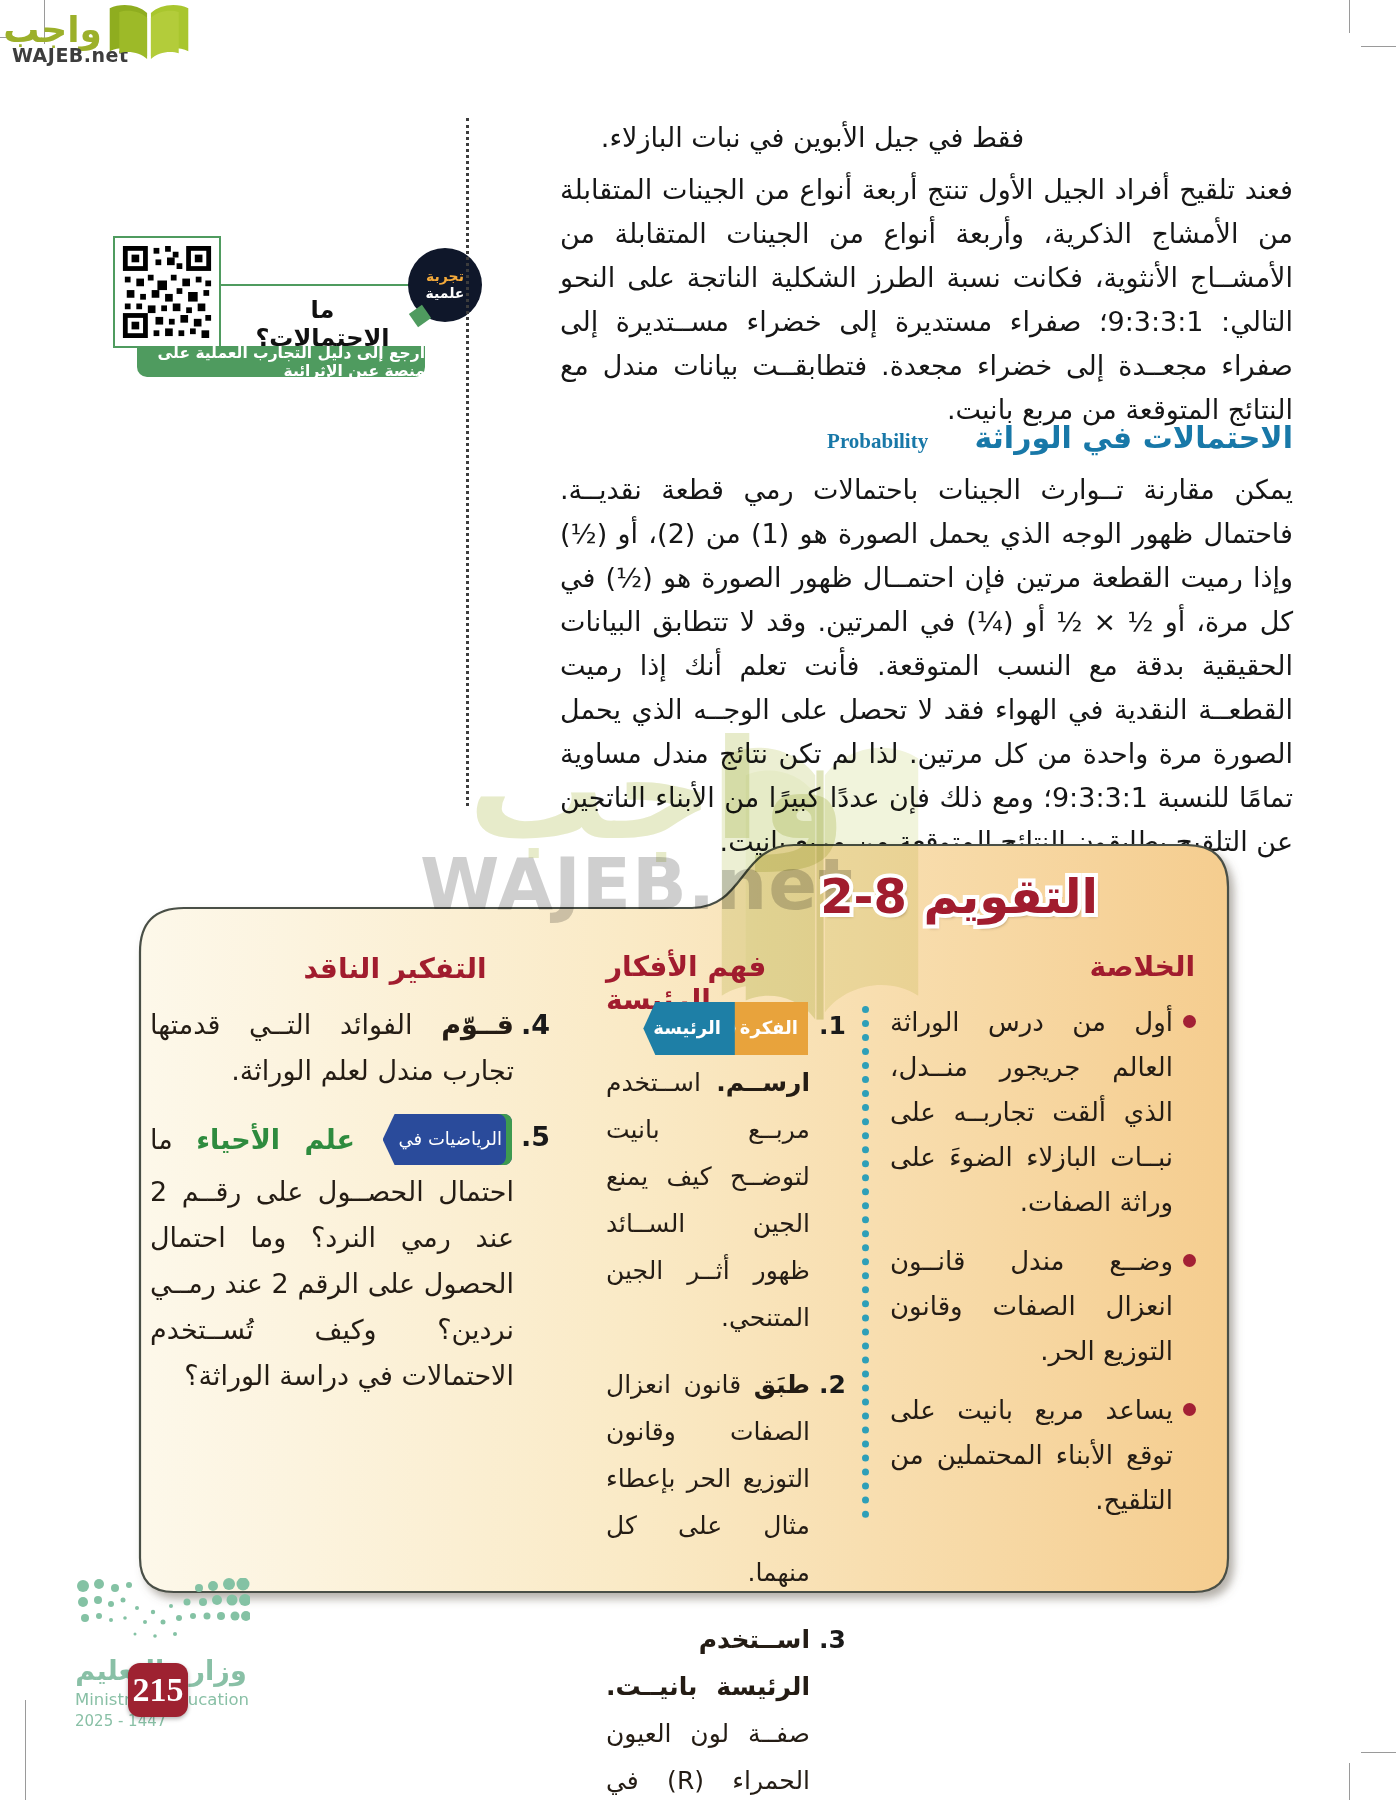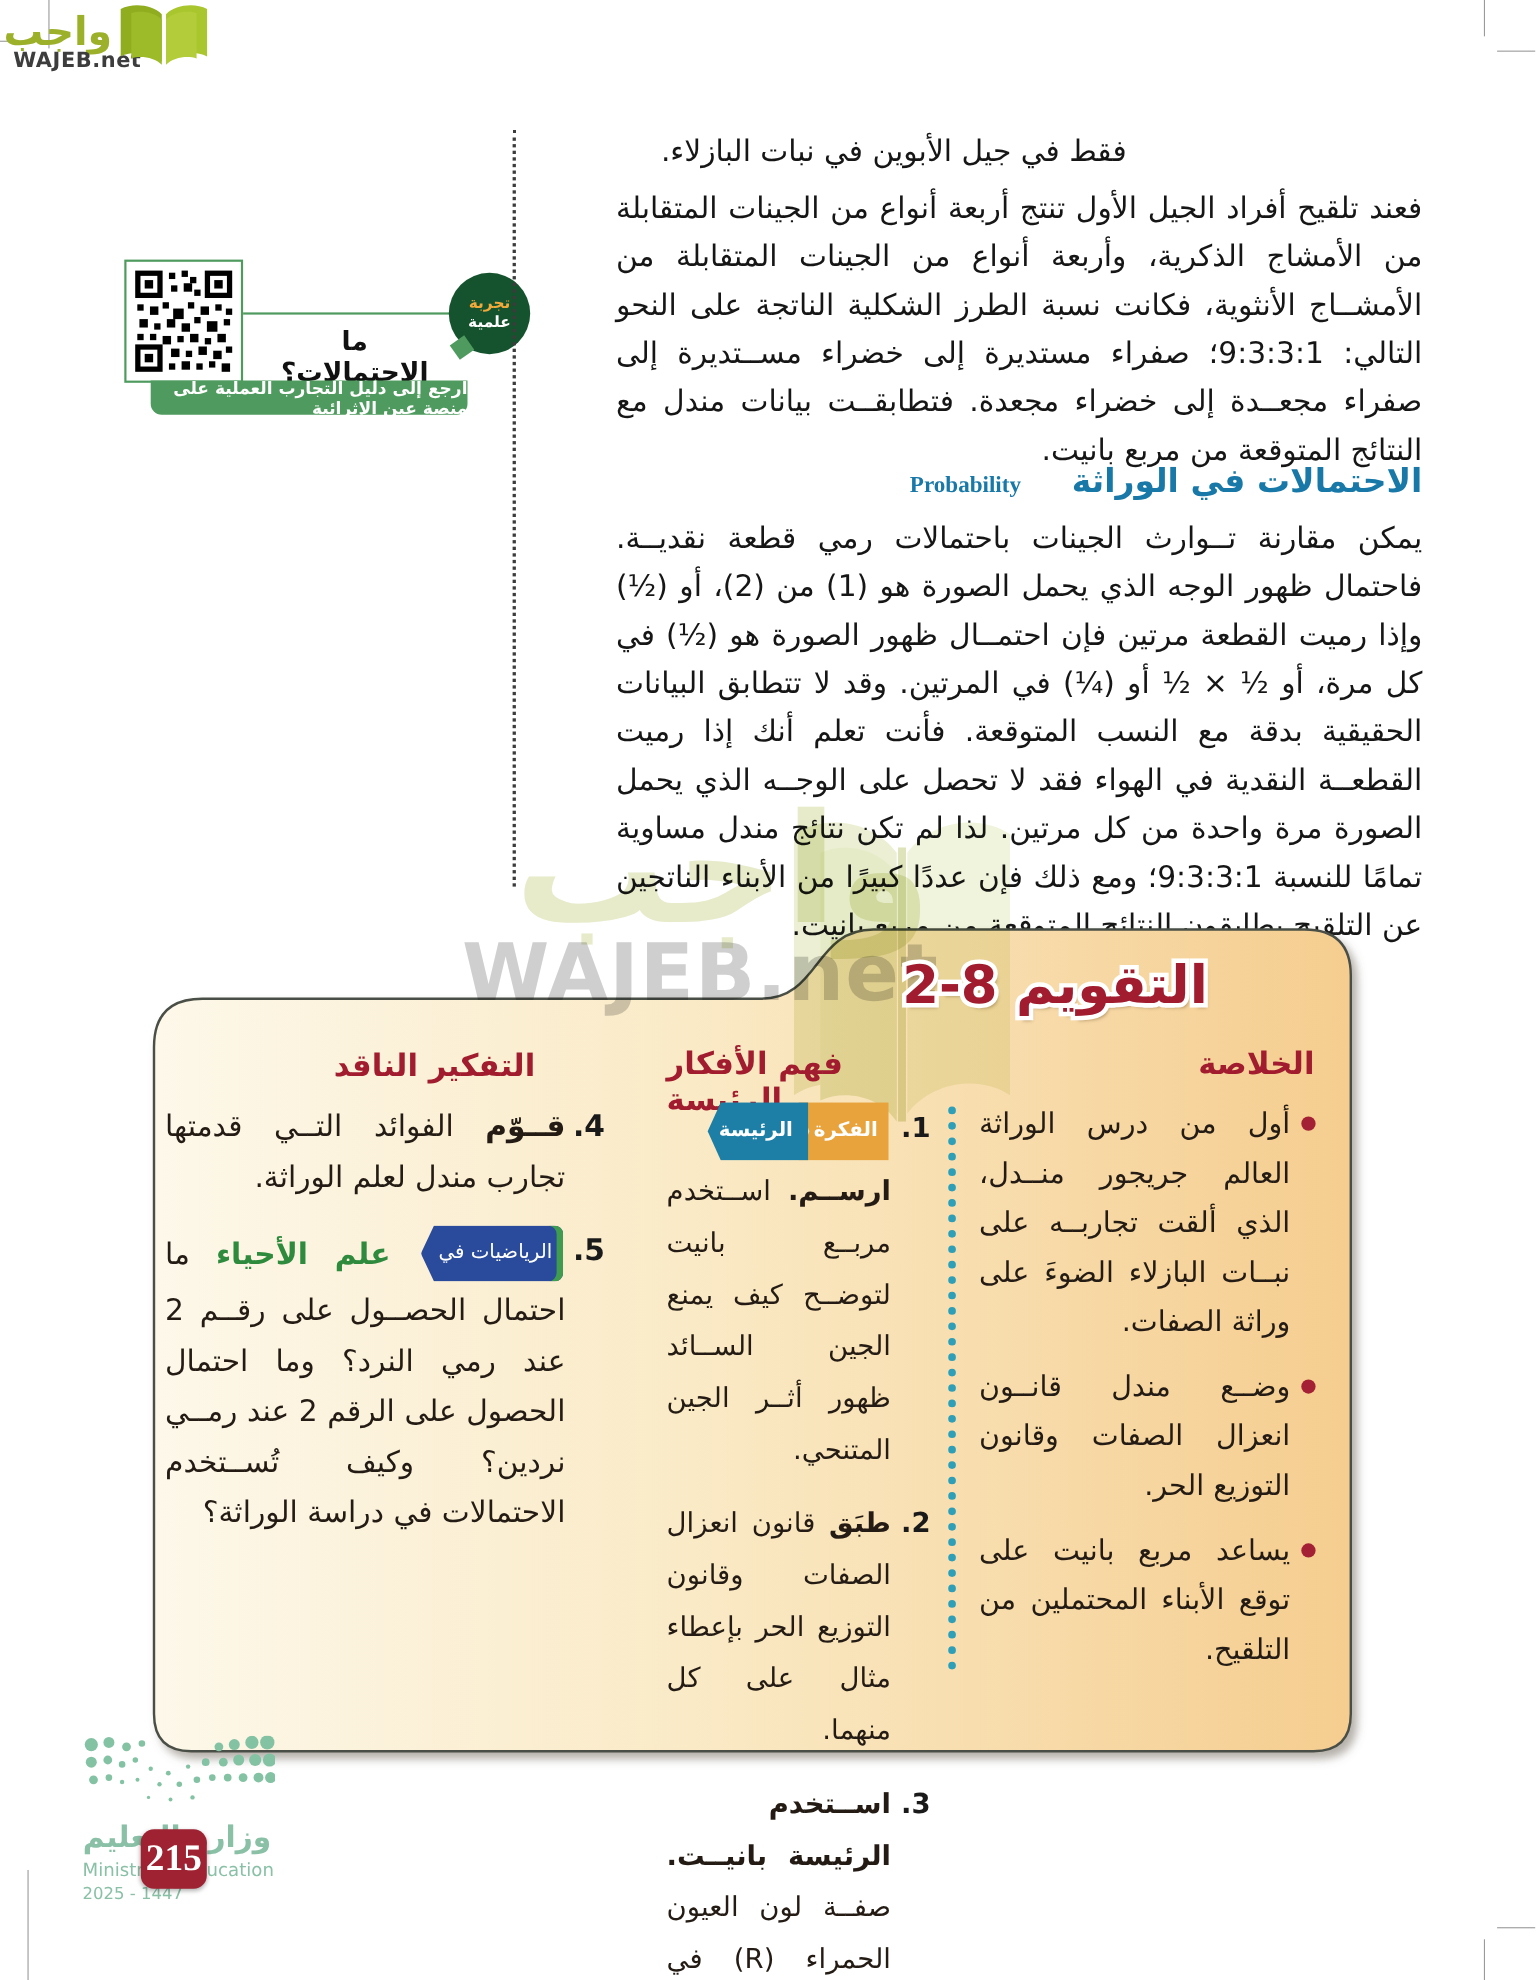--- a/index.html
+++ b/index.html
@@ -9,21 +9,21 @@
   .rtl{direction:rtl;unicode-bidi:embed;}
   
   .cropv{width:0;border-left:1.5px solid #9a9a9a;}
   .croph{height:0;border-top:1.5px solid #9a9a9a;}
   
   .logo-ar{font-size:36px;font-weight:900;color:#9cb02a;line-height:1;}
   .logo-en{font-size:19px;font-weight:bold;color:#3d3d3d;letter-spacing:.5px;}
   
   .qrbox{width:92px;height:96px;background:#fff;border:2px solid #4f9b5f;padding:6px;}
   .expline{height:0;border-top:2.5px solid #4f9b5f;}
-  .expcircle{width:74px;height:74px;border-radius:50%;background:#14532d;color:#fff;
+  .expcircle{width:74px;height:74px;border-radius:50%;background:#0f172a;color:#fff;
              display:flex;flex-direction:column;align-items:center;justify-content:center;
              font-size:14px;font-weight:bold;line-height:1.25;}
   .expcircle .t1{color:#f2a93b;}
   .exptail{width:16px;height:16px;background:#4f9b5f;transform:rotate(55deg);}
   .exptitle{font-size:24px;font-weight:900;color:#111;}
   .expbar{background:#4f9b5f;border-radius:0 0 10px 10px;color:#fff;font-size:15.5px;font-weight:bold;
           display:flex;align-items:center;justify-content:center;}
   
   .para{font-size:27px;line-height:44px;color:#161616;text-align:justify;}
   .line1{font-size:27px;line-height:40px;color:#161616;text-align:center;}

